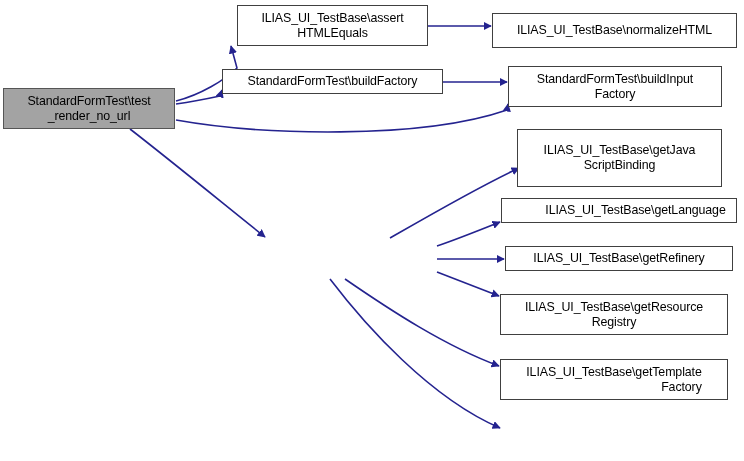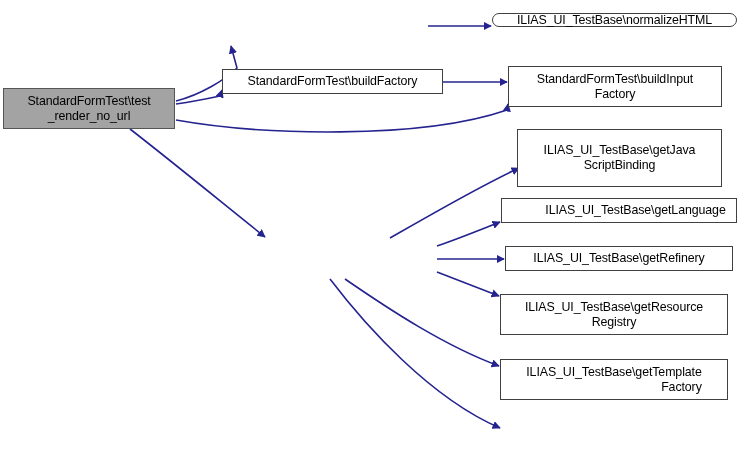--- a/index.html
+++ b/index.html
@@ -73,21 +73,25 @@
         <path d="M 437,272 C 458,280 478,288 499,296" marker-end="url(#arrow)"></path>
         <path d="M 345,279 C 390,310 445,346 499,366" marker-end="url(#arrow)"></path>
         <path d="M 330,279 C 365,325 430,398 500,428" marker-end="url(#arrow)"></path>
       </g>
   </svg>
 
   <div class="node root" style="left: 3px; top: 88px; width: 172px; height: 41px;">
     <span class="label">StandardFormTest\test
 _render_no_url</span>
   </div>
-  <div class="node" style="left: 492px; top: 13px; width: 245px; height: 14px; border-radius: 10px;">
+  <div class="node" style="left: 237px; top: 5px; width: 191px; height: 41px;">
+    <span class="label">ILIAS_UI_TestBase\assert
+HTMLEquals</span>
+  </div>
+  <div class="node" style="left: 492px; top: 13px; width: 245px; height: 35px;">
     <span class="label">ILIAS_UI_TestBase\normalizeHTML</span>
   </div>
   <div class="node" style="left: 222px; top: 69px; width: 221px; height: 25px;">
     <span class="label">StandardFormTest\buildFactory</span>
   </div>
   <div class="node" style="left: 508px; top: 66px; width: 214px; height: 41px;">
     <span class="label">StandardFormTest\buildInput
 Factory</span>
   </div>
   <div class="node" style="left: 517px; top: 129px; width: 205px; height: 58px; justify-content: center;">

